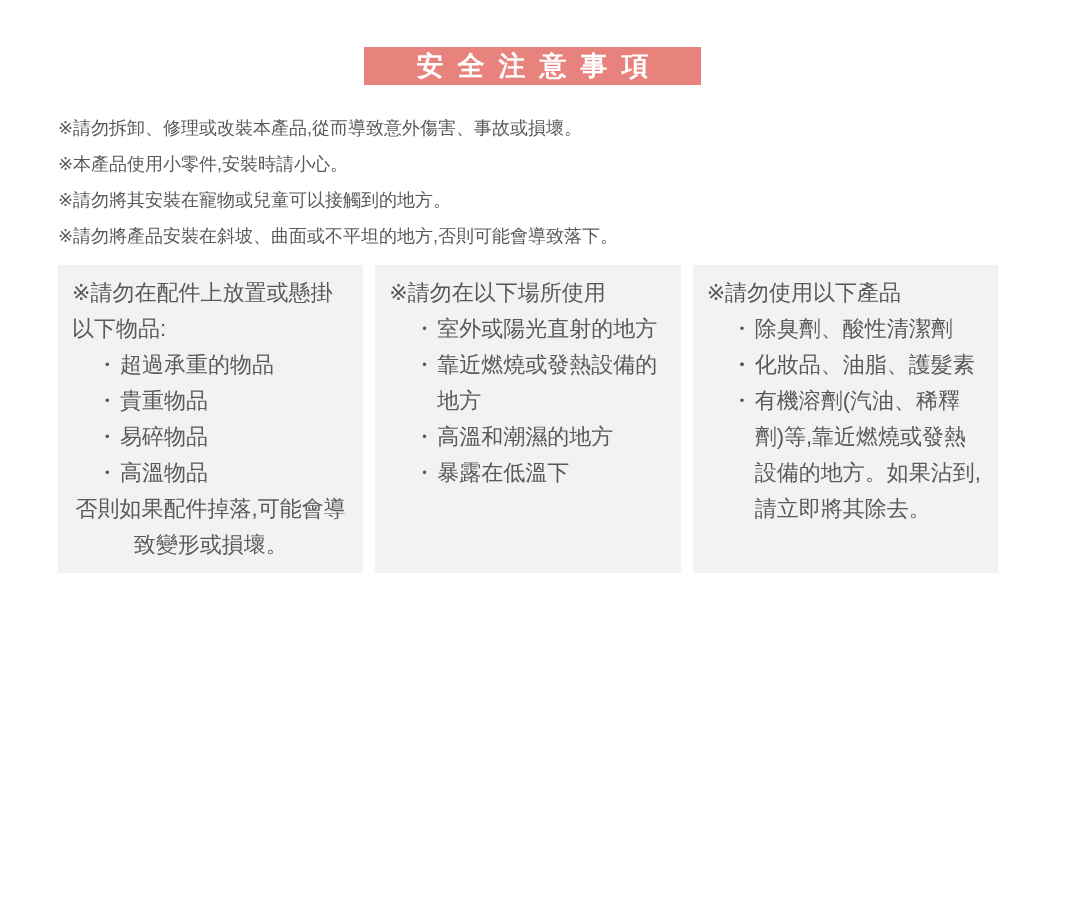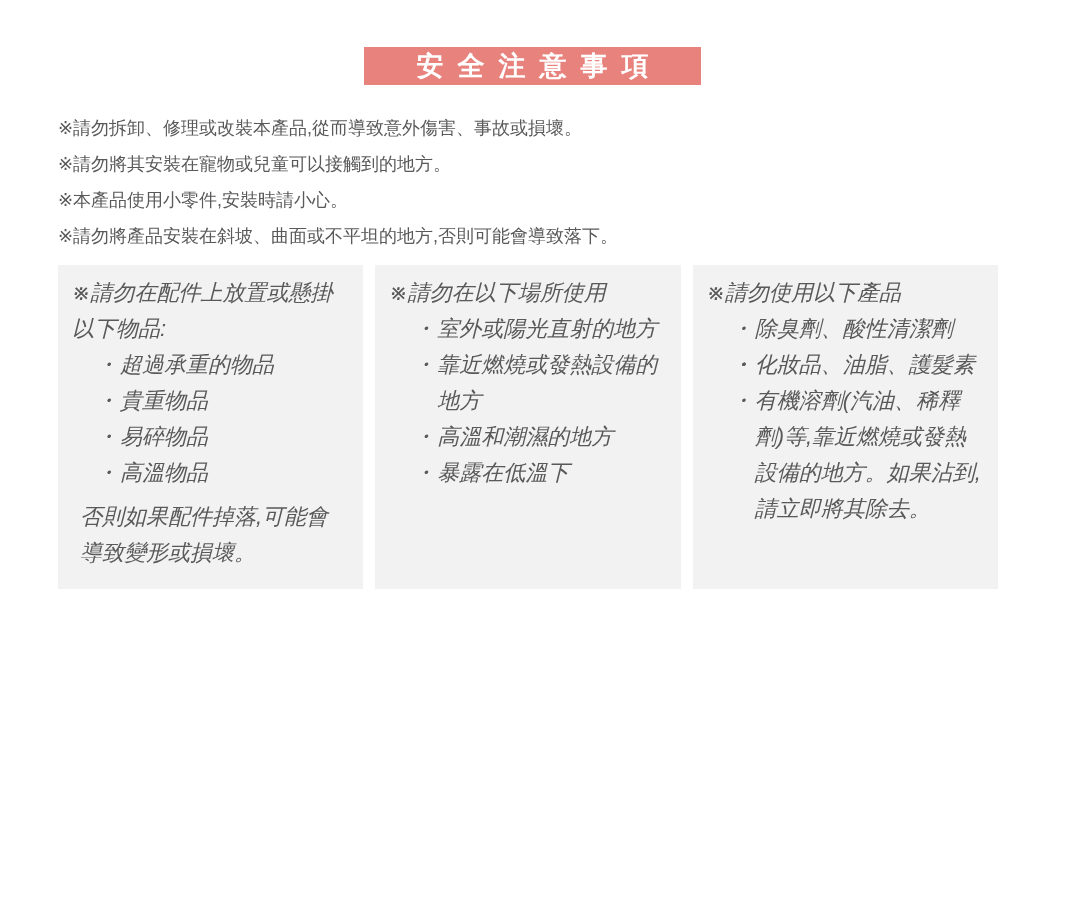--- a/index.html
+++ b/index.html
@@ -56,52 +56,51 @@
     gap: 12px;
     margin-top: 11px;
     align-items: stretch;
   }
   .warning-box {
     flex: 1 1 0;
     background: var(--box-bg, #F2F2F2);
     padding: 10px 14px;
     font-size: 22px;
     line-height: 36px;
-    font-style: italic;
   }
   .box-header { margin: 0; }
   .box-list {
     list-style: none;
     margin: 0;
     padding: 0 0 0 26px;
   }
   .box-list li {
     position: relative;
     padding-left: 22px;
   }
   .box-list .bullet {
     position: absolute;
     left: -2px;
     top: 0;
   }
-  .box-footer { margin: 8px; }
+  .box-footer { margin: 0; text-align: center; }
 </style>
 </head>
 <body>
 
 <div class="banner">
   <span class="banner-title">安全注意事項</span>
 </div>
 
 <div class="content">
 
   <div class="notes-top">
     <p class="note">※請勿拆卸、修理或改裝本產品,從而導致意外傷害、事故或損壞。</p>
+    <p class="note">※本產品使用小零件,安裝時請小心。</p>
     <p class="note">※請勿將其安裝在寵物或兒童可以接觸到的地方。</p>
-    <p class="note">※本產品使用小零件,安裝時請小心。</p>
     <p class="note">※請勿將產品安裝在斜坡、曲面或不平坦的地方,否則可能會導致落下。</p>
   </div>
 
   <div class="boxes">
 
     <div class="warning-box">
       <p class="box-header">※請勿在配件上放置或懸掛以下物品:</p>
       <ul class="box-list">
         <li><span class="bullet">・</span><span>超過承重的物品</span></li>
         <li><span class="bullet">・</span><span>貴重物品</span></li>

